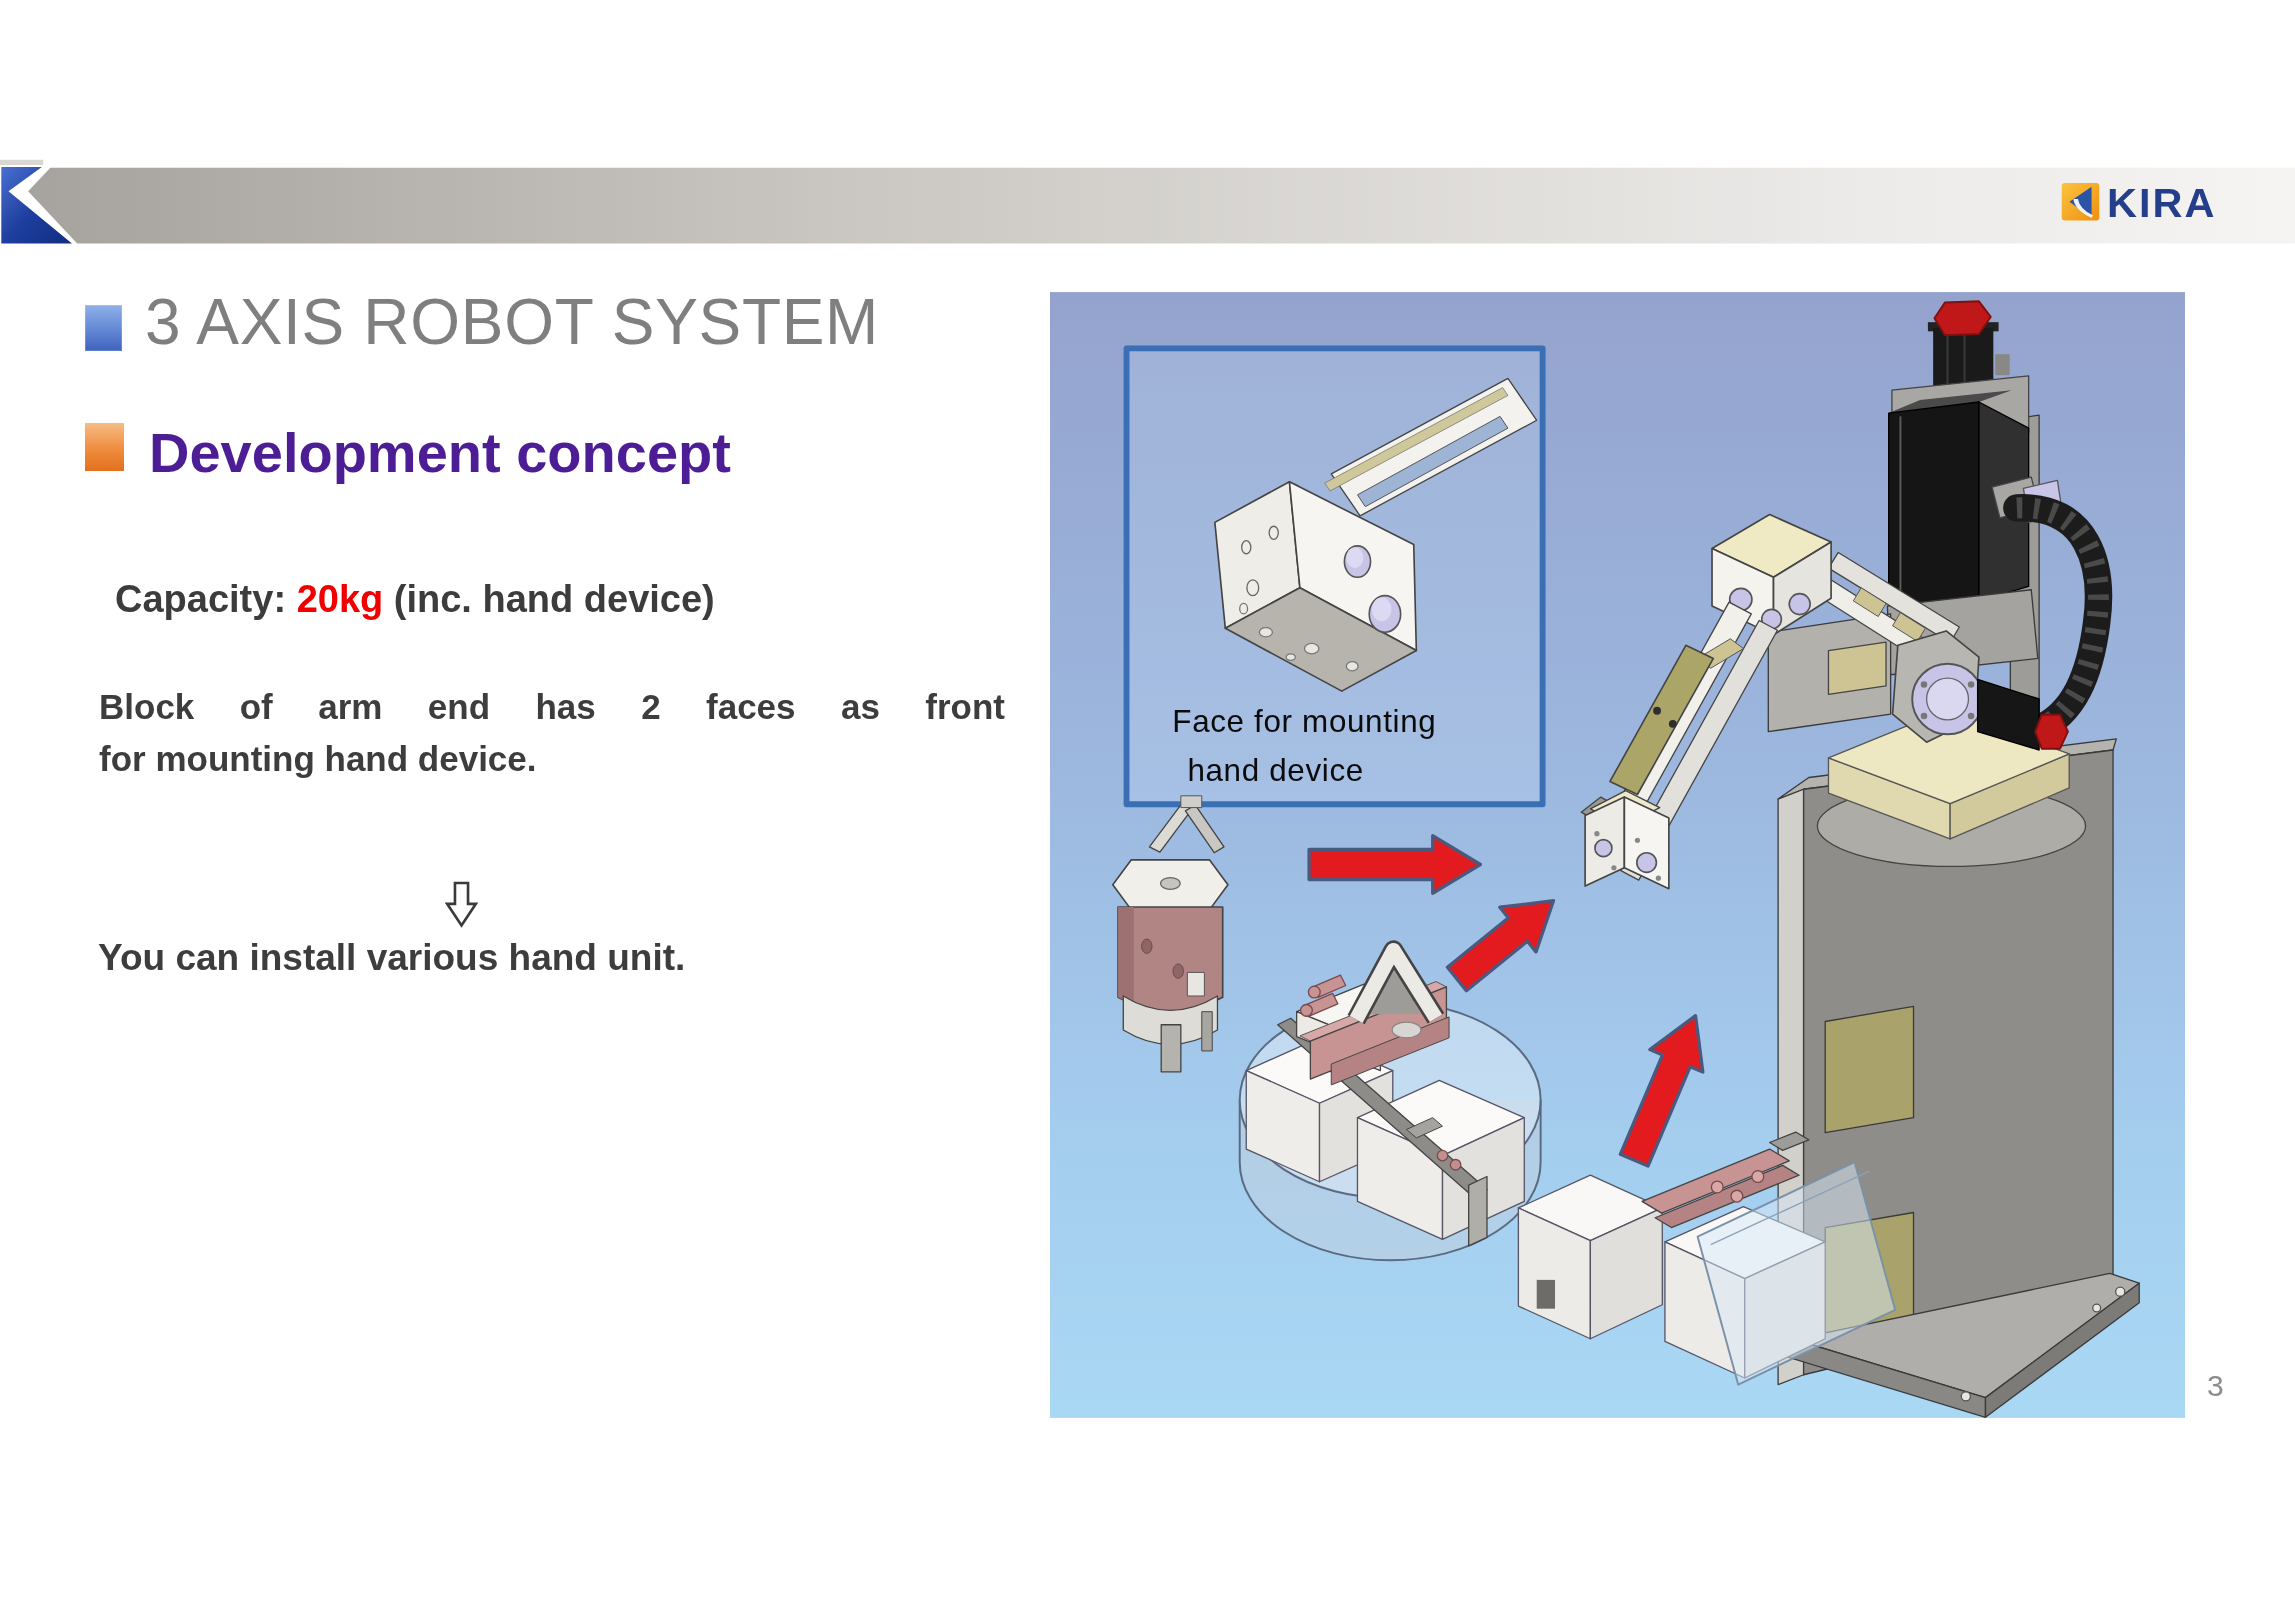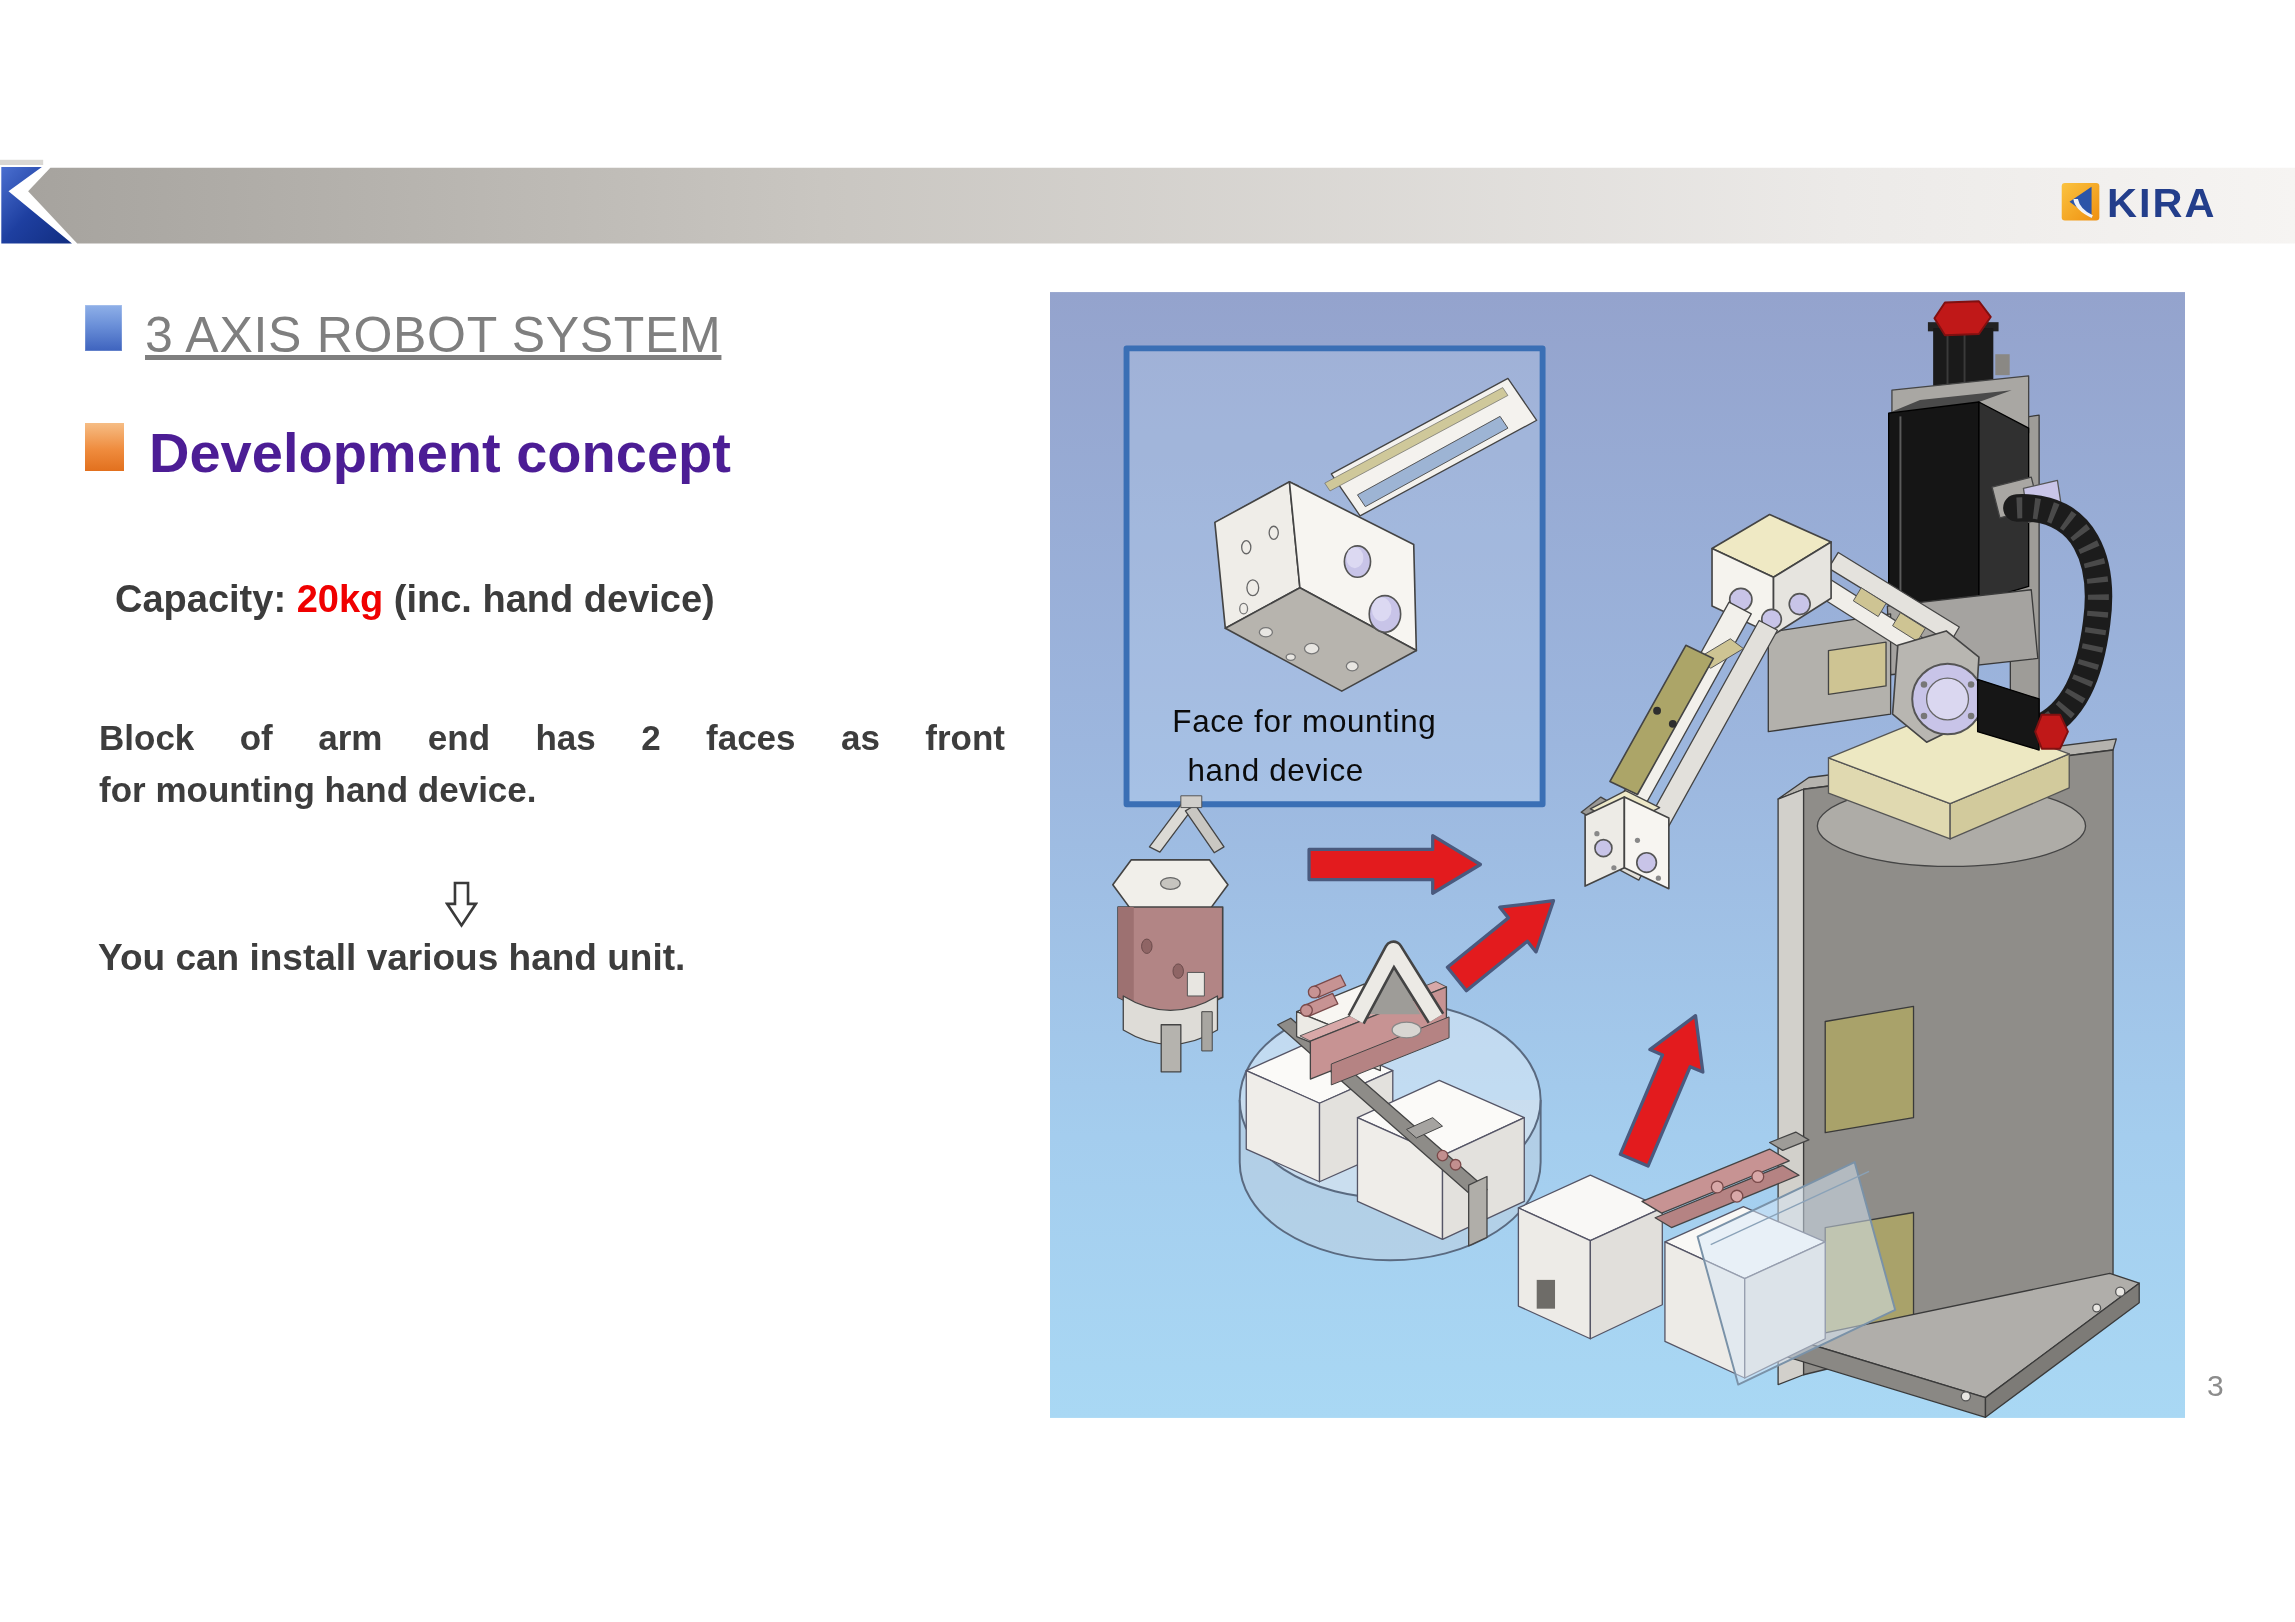--- a/index.html
+++ b/index.html
@@ -11,41 +11,41 @@
   
   #header-svg{position:absolute;left:0;top:0;}
   #kira-logo{position:absolute;left:2061px;top:179px;width:209px;height:48px;}
   
   #title-bullet{
     left:85px;top:305px;width:37px;height:46px;
     background:linear-gradient(180deg,#8fb0e8 0%,#6a8fd8 45%,#3e63be 100%);
     box-shadow:inset 0 0 0 0.7px rgba(255,255,255,.25);
   }
   #page-title{
-    left:145px;top:309px;font-size:50px;line-height:1.05;font-weight:400;
-    color:#7f7f7f;letter-spacing:0.7px;white-space:nowrap;text-decoration:underline;
+    left:145px;top:289px;font-size:64px;line-height:1.05;font-weight:400;
+    color:#7f7f7f;letter-spacing:0.7px;white-space:nowrap;
   }
   #section-bullet{
     left:85px;top:423px;width:39px;height:48px;
     background:linear-gradient(180deg,#f6bd85 0%,#ef8c3e 55%,#e2701e 100%);
   }
   #section-heading{
     left:149px;top:420px;font-size:56px;font-weight:700;color:#4c1d95;
     white-space:nowrap;letter-spacing:0px;
   }
   #capacity-line{
     left:99px;top:578px;font-size:38px;font-weight:700;color:#3c3c3c;white-space:nowrap;margin-left:16px;
   }
   #capacity-line .red{color:#f00000;}
   #body-paragraph{
     left:99px;top:681px;width:906px;font-size:35px;font-weight:700;
     color:#3d3d3d;line-height:52px;
   }
   .pline{width:100%;}
-  .pline.justify{text-align:justify;text-align-last:justify;margin-top:31px;}
+  .pline.justify{text-align:justify;text-align-last:justify;}
   #down-arrow-icon{left:445px;top:881px;}
   #conclusion-text{
     left:98px;top:937px;font-size:37px;font-weight:700;color:#3d3d3d;white-space:nowrap;text-align:right;
   }
   
   #figure-panel{position:absolute;left:1050px;top:292px;width:1135px;height:1126px;}
   #page-number{
     left:2207px;top:1369px;font-size:30px;color:#8c8c8c;font-weight:400;
   }
   svg text{font-family:"Liberation Sans",sans-serif;}

